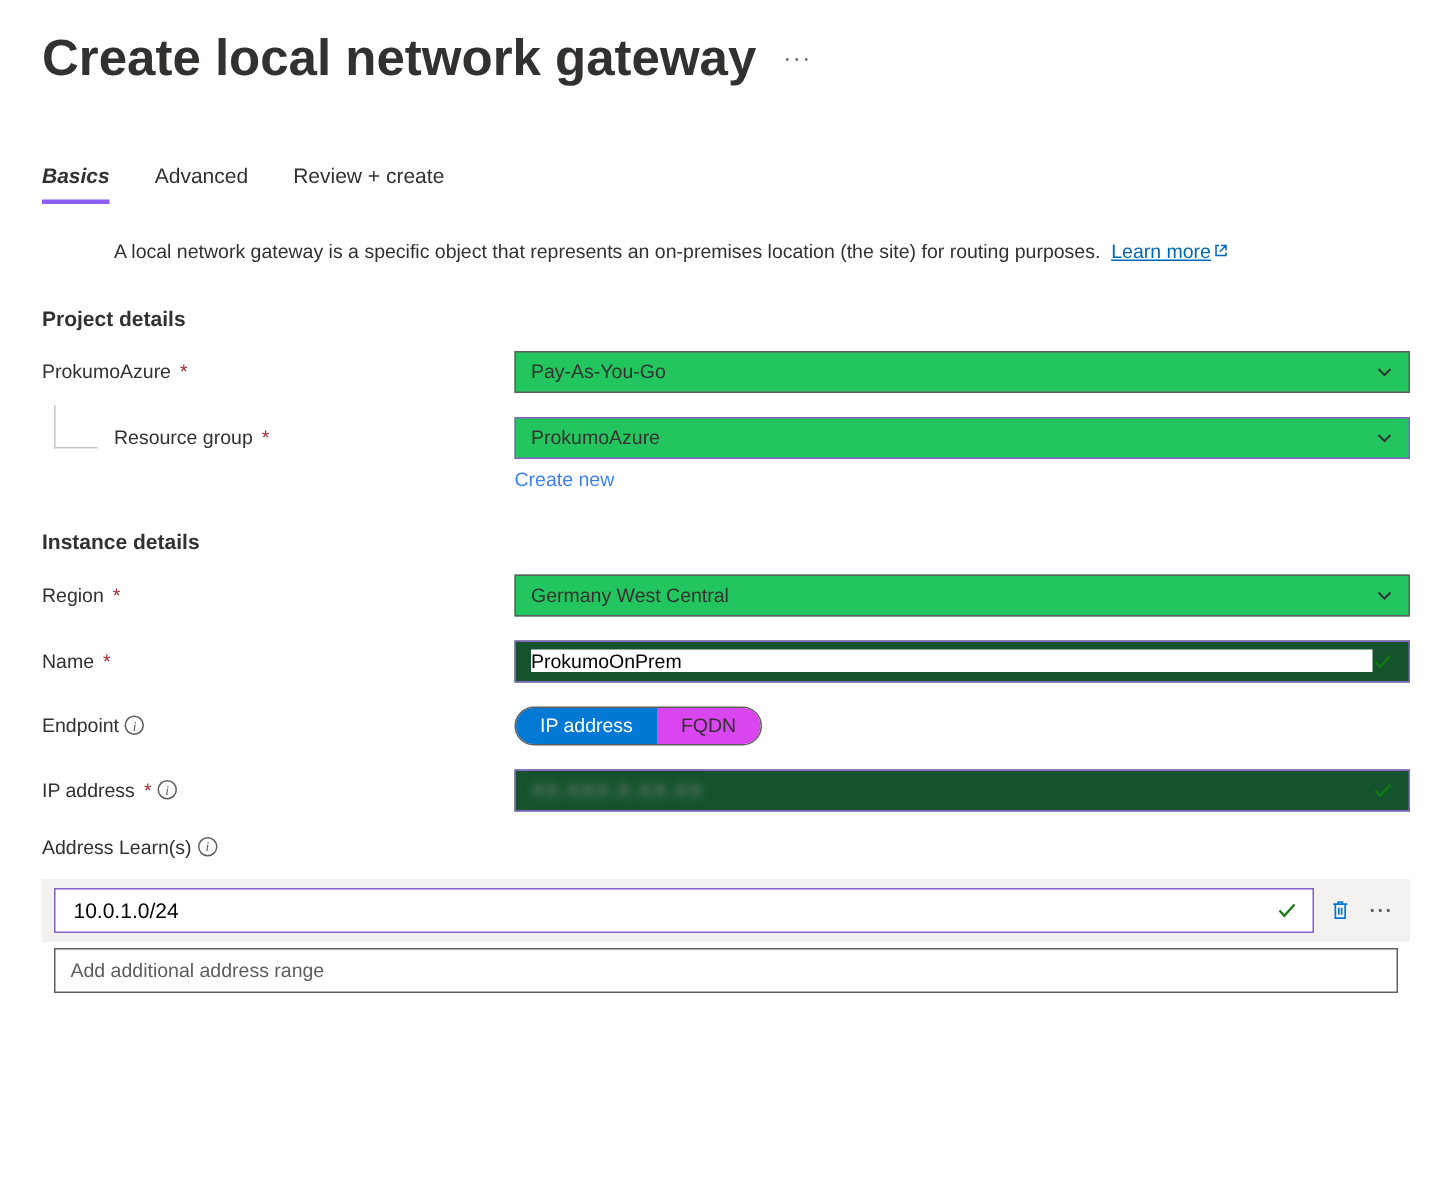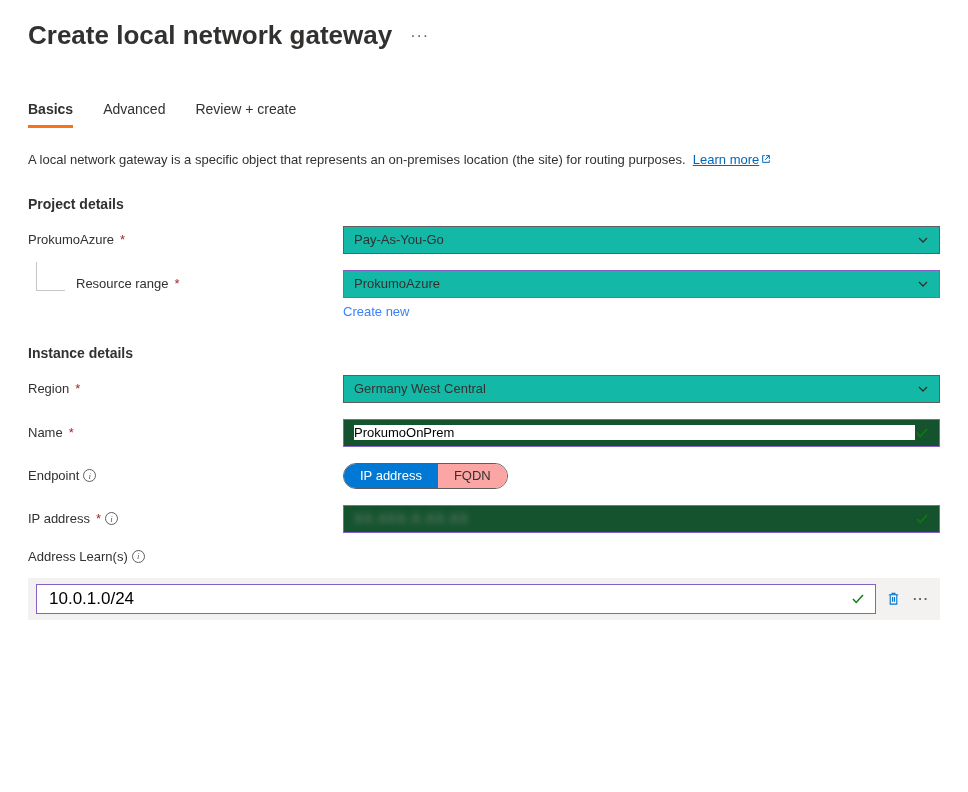--- a/index.html
+++ b/index.html
@@ -6,21 +6,21 @@
   body {
     margin: 0;
     padding: 20px 28px;
     font-family: "Segoe UI", -apple-system, sans-serif;
     font-size: 13px;
     color: #323130;
     background: #fff;
     width: 968px;
   }
   h1 {
-    font-size: 26px;
+    font-size: 34px;
     font-weight: 600;
     margin: 0;
     display: inline-block;
     vertical-align: middle;
   }
   .title-row { display: flex; align-items: center; gap: 18px; margin-bottom: 50px;}
   .more-dots { color:#605e5c; font-size: 16px; letter-spacing: 1px; cursor:pointer;}
   .tabs {
     display: flex;
     gap: 30px;
@@ -28,26 +28,28 @@
     margin-bottom: 22px;
   }
   .tab {
     font-size: 14px;
     padding-bottom: 8px;
     cursor: pointer;
     color: #323130;
   }
   .tab.active {
     font-weight:600;
-    border-bottom: 3px solid #f97316;
+    border-bottom: 3px solid #8b5cf6;
+    font-style: italic;
   }
   .description {
     font-size: 13px;
     line-height: 1.5;
     margin-bottom: 26px;
+    margin-left: 48px;
   }
   .link { color:#0067b8; text-decoration: underline; cursor:pointer; }
   .ext-icon { width:10px; height:10px; display:inline-block; vertical-align: baseline; margin-left:2px;}
   h3.section {
     font-size: 14px;
     font-weight: 700;
     margin: 0 0 14px 0;
   }
   .field-row {
     display:flex;
@@ -70,21 +72,21 @@
   }
   .field-control { flex:1; }
   .select-box {
     width:100%;
     height:28px;
     border:1px solid #605e5c;
     display:flex;
     align-items:center;
     padding:0 10px;
     font-size:13px;
-    background:#14b8a6;
+    background:#22c55e;
     justify-content:space-between;
     cursor:pointer;
   }
   .select-box.purple { border-color:#8661c5; }
   .text-input {
     width:100%;
     height:28px;
     border:1px solid #8661c5;
     display:flex;
     align-items:center;
@@ -117,21 +119,21 @@
     border:1px solid #605e5c;
     border-radius:14px;
     overflow:hidden;
     height:26px;
   }
   .pill{
     padding:0 16px;
     display:flex; align-items:center;
     font-size:13px;
     cursor:pointer;
-    background:#fca5a5;
+    background:#d946ef;
   }
   .pill.active{ background:#0078d4; color:#fff;}
   .addr-section {
     margin-top: 14px;
   }
   .addr-row {
     display:flex; align-items:center;
     background:#f3f2f1;
     padding:6px 8px;
     gap:6px;
@@ -141,21 +143,21 @@
     flex:1;
     height:30px;
     border:1px solid #8661c5;
     display:flex;
     align-items:center;
     padding:0 10px;
     font-size:13px;
     background:#fff;
     justify-content:space-between;
   }
-  .addr-input input{ border:none; outline:none; flex:1; font-size:17px; font-family:inherit;}
+  .addr-input input{ border:none; outline:none; flex:1; font-size:14px; font-family:inherit;}
   .icon-btn{ width:22px; height:30px; display:flex; align-items:center; justify-content:center; cursor:pointer; color:#0078d4;}
   .addr-add {
     height:30px;
     border:1px solid #605e5c;
     display:flex;
     align-items:center;
     padding:0 10px;
     font-size:13px;
     color:#605e5c;
     margin: 0 8px;
@@ -203,21 +205,21 @@
       <span>Pay-As-You-Go</span>
       <svg class="chev" viewBox="0 0 12 12">
           <path fill="none" stroke="#323130" stroke-width="1.3" d="M2 4l4 4 4-4"></path>
         </svg>
     </div>
   </div>
 </div>
 
 <div class="field-row">
   <div class="field-label indent">
-    <span>Resource range</span>
+    <span>Resource group</span>
       <span class="req">*</span>
   </div>
   <div class="field-control">
     <div class="select-box purple">
       <span>ProkumoAzure</span>
       <svg class="chev" viewBox="0 0 12 12">
           <path fill="none" stroke="#323130" stroke-width="1.3" d="M2 4l4 4 4-4"></path>
         </svg>
     </div>
   </div>
@@ -302,13 +304,14 @@
     </div>
     <div class="icon-btn">
       <svg width="15" height="15" viewBox="0 0 16 16">
           <path fill="none" stroke="#0078d4" stroke-width="1.2" d="M3 4h10M6.5 4V2.5h3V4M4.5 4v10h7V4M7 6.5v5M9 6.5v5"></path>
         </svg>
     </div>
     <div class="icon-btn" style="color:#605e5c">
       <span style="font-weight:bold;letter-spacing:1px;">···</span>
     </div>
   </div>
+  <div class="addr-add">Add additional address range</div>
 </div>
 
 </body></html>

